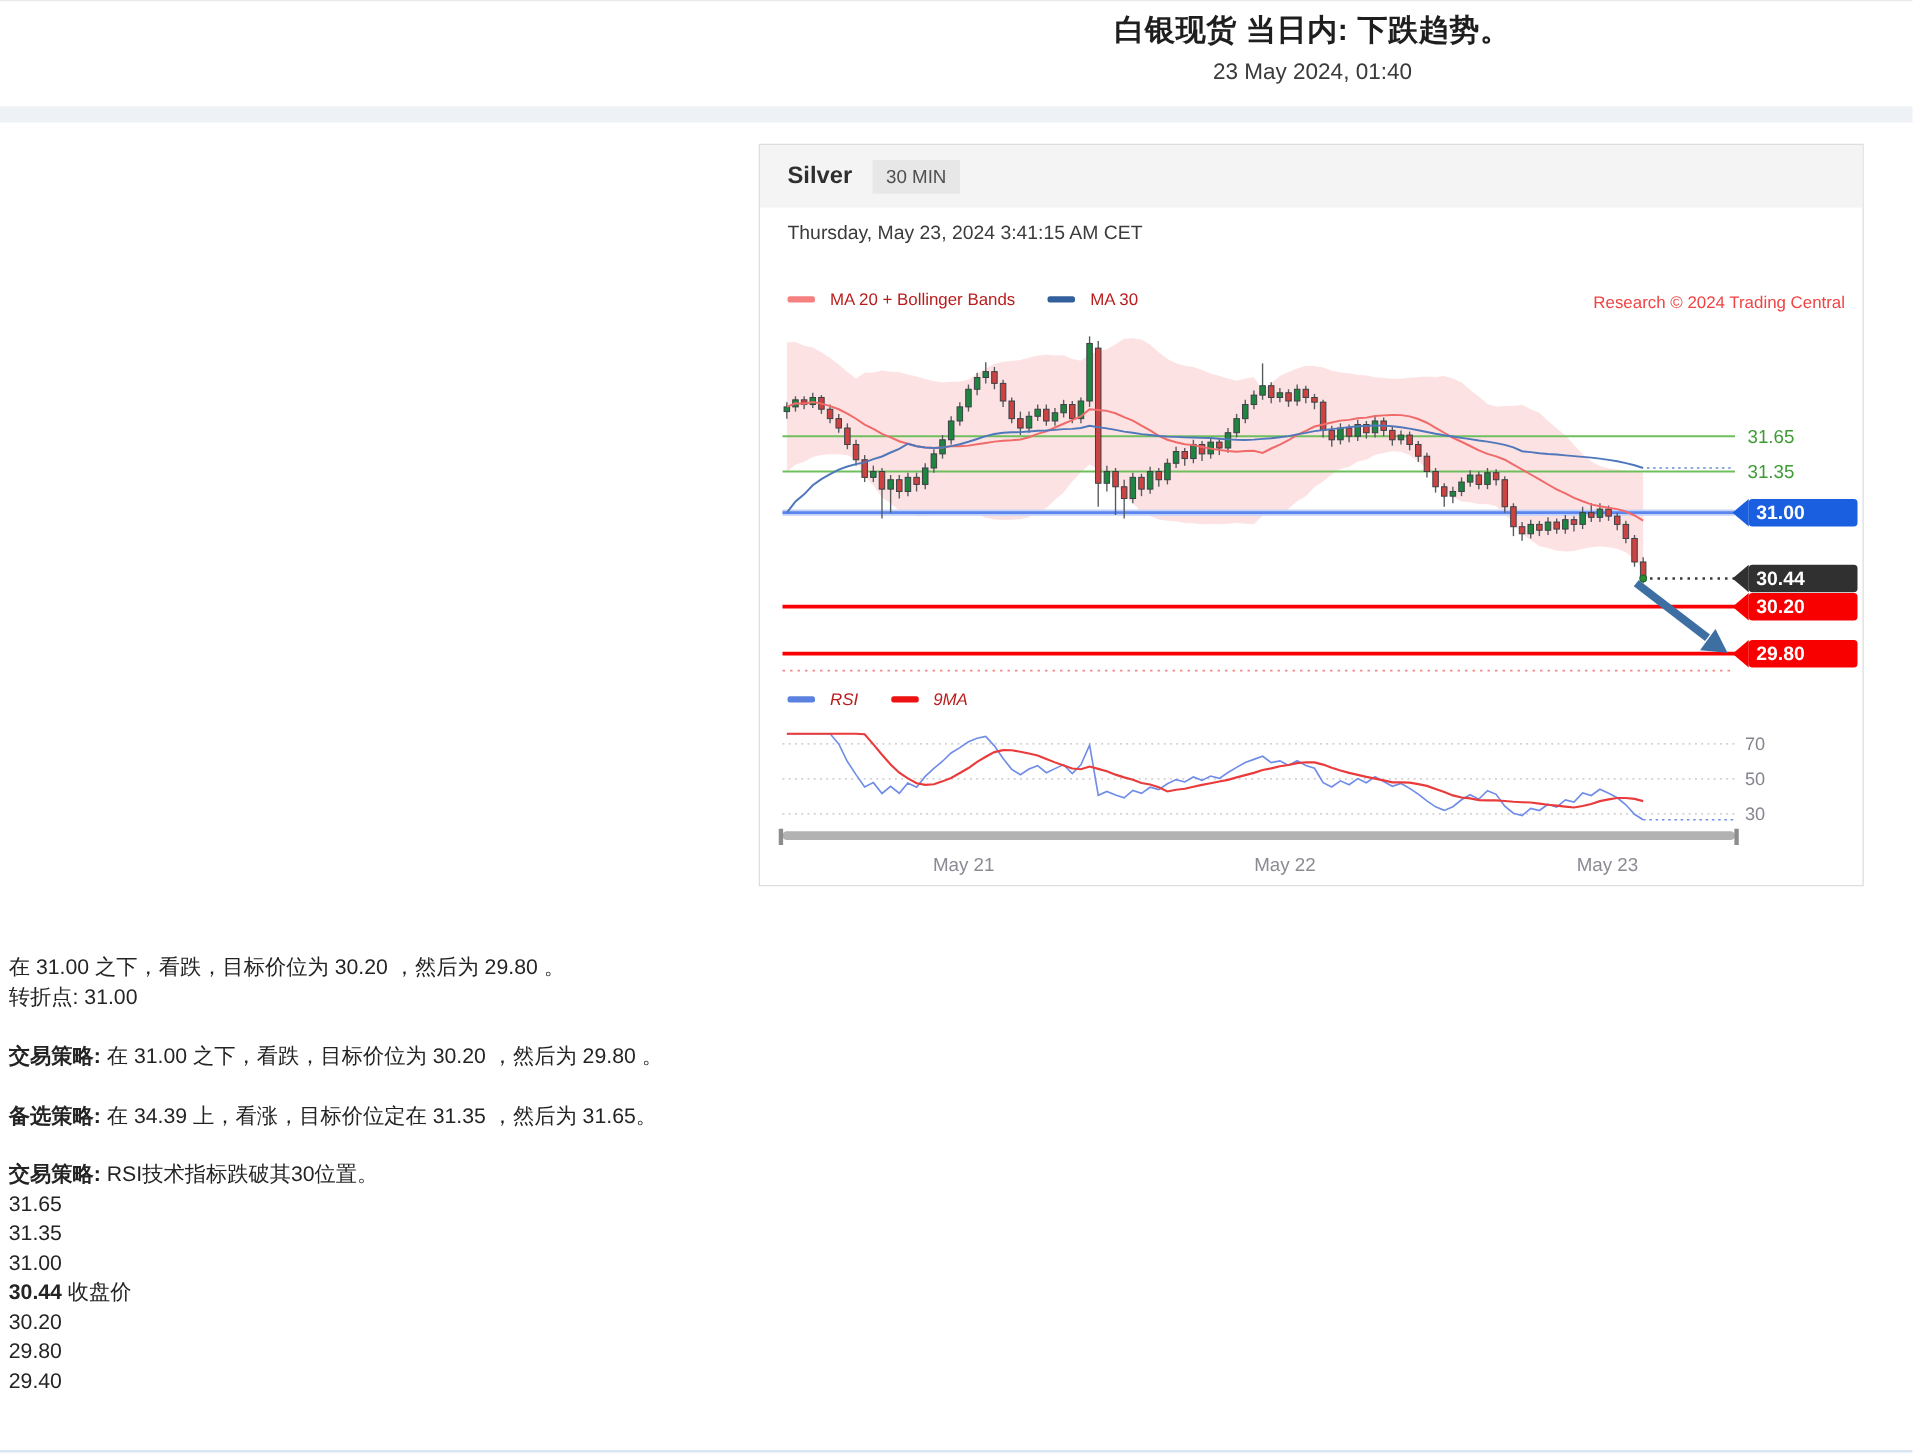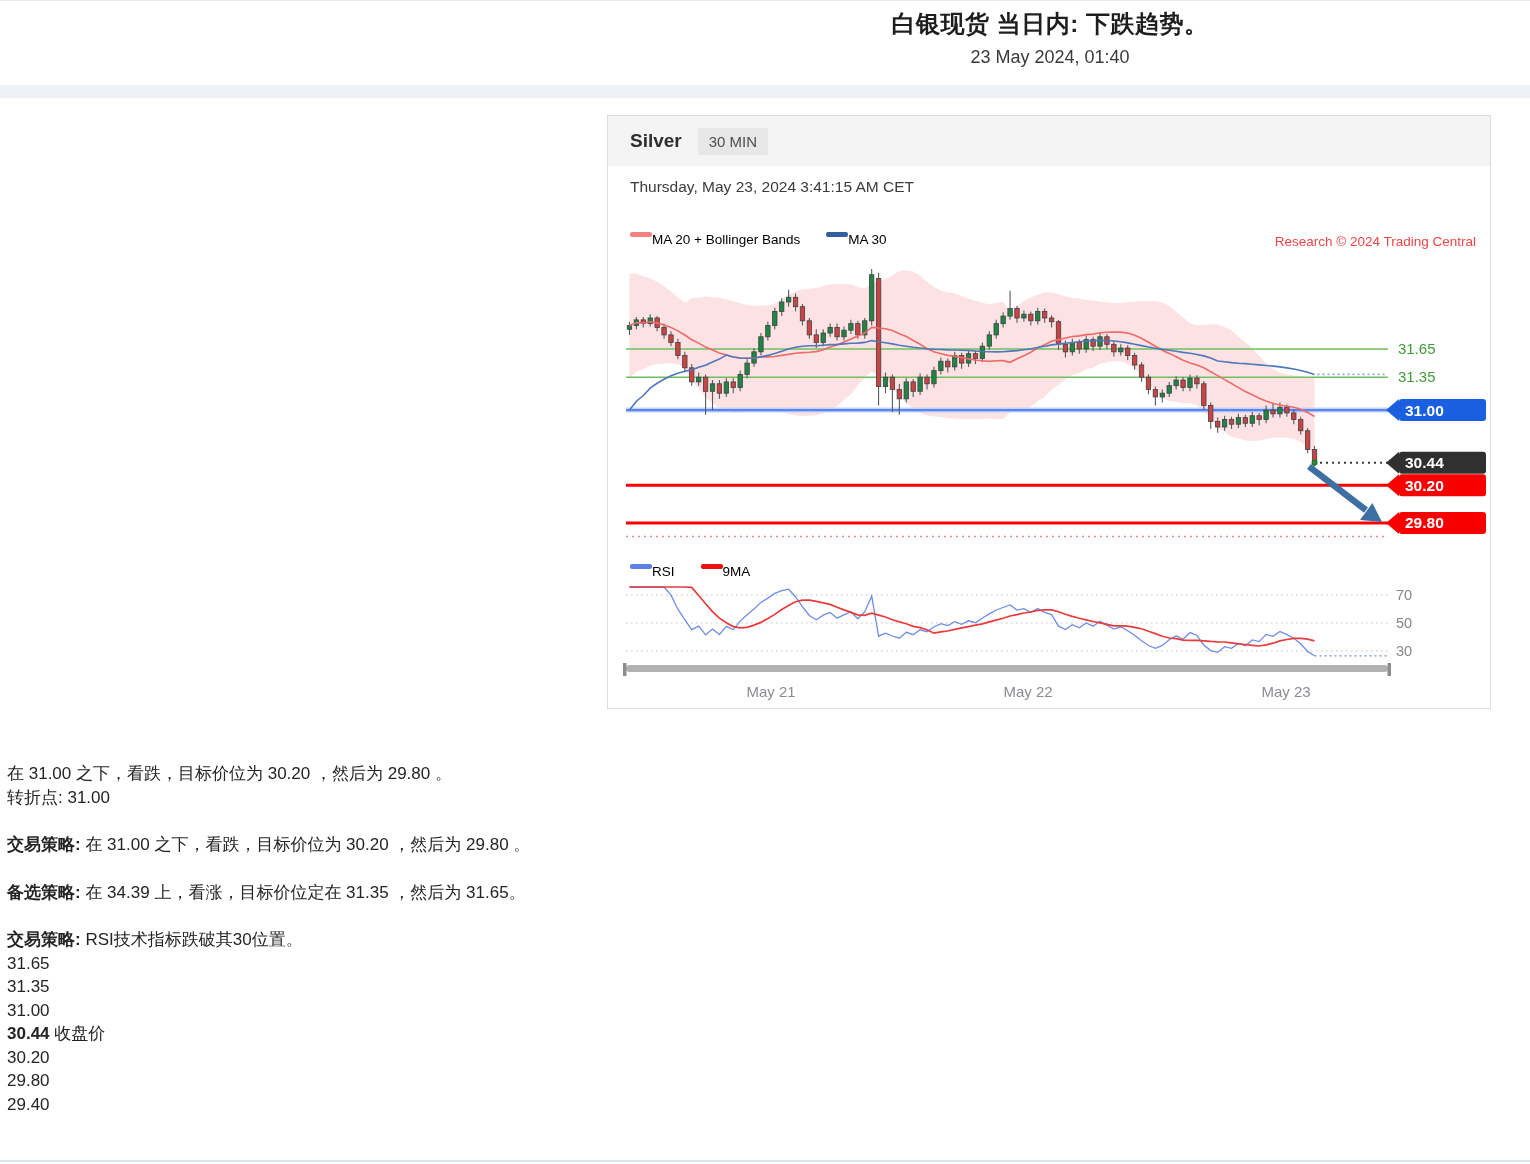--- a/index.html
+++ b/index.html
@@ -10,22 +10,22 @@
   .page-title{font-size:24px;font-weight:bold;color:#1e1e1e;margin:0;letter-spacing:.5px;}
   .page-date{font-size:18px;color:#3a3a3a;margin-top:7px;}
   .header-band{position:absolute;top:85px;left:0;right:0;height:13px;background:#eef1f5;}
   .chart-card{position:absolute;left:607px;top:115px;width:882px;height:592px;border:1px solid #ddd;background:#fff;}
   .card-header{height:50px;background:#f4f4f4;display:flex;align-items:center;padding-left:22px;box-sizing:border-box;}
   .instrument{font-size:19px;font-weight:bold;color:#2f2f2f;}
   .interval-badge{margin-left:16px;background:#e7e7e7;color:#4f4f4f;font-size:15px;padding:5px 11px;}
   .timestamp{position:absolute;left:22px;top:62px;font-size:15.5px;color:#3b3b3b;}
   .legend-row{position:absolute;left:22px;display:flex;gap:26px;align-items:center;}
   .legend-price{top:116px;}
-  .legend-rsi{top:448px;}
-  .legend-item{display:flex;align-items:flex-start;gap:0;font-size:13.5px;color:#000000;}
+  .legend-rsi{top:436px;font-style:italic;}
+  .legend-item{display:flex;align-items:center;gap:12px;font-size:13.5px;color:#b91c1c;}
   .swatch{width:22px;height:5px;border-radius:2px;display:inline-block;}
   .copyright{position:absolute;right:14px;top:118px;font-size:13.5px;color:#ef4444;}
   svg.chart{position:absolute;left:0;top:0;}
   .analysis{position:absolute;left:7px;top:762px;width:1100px;font-size:17px;line-height:23.5px;color:#242424;}
   .analysis p{margin:0;}
   .analysis .sec{margin-top:24px;}
   .levels-list div{height:23.5px;}
   .footer-line{position:absolute;top:1160px;left:0;right:0;height:2px;background:#d9e5f0;}
 </style>
 </head>

